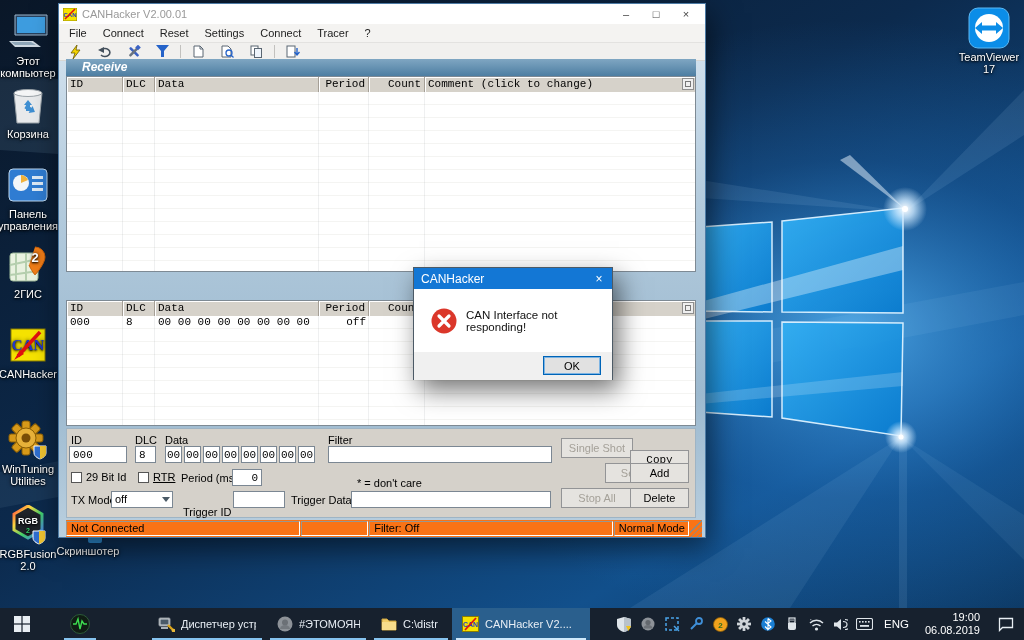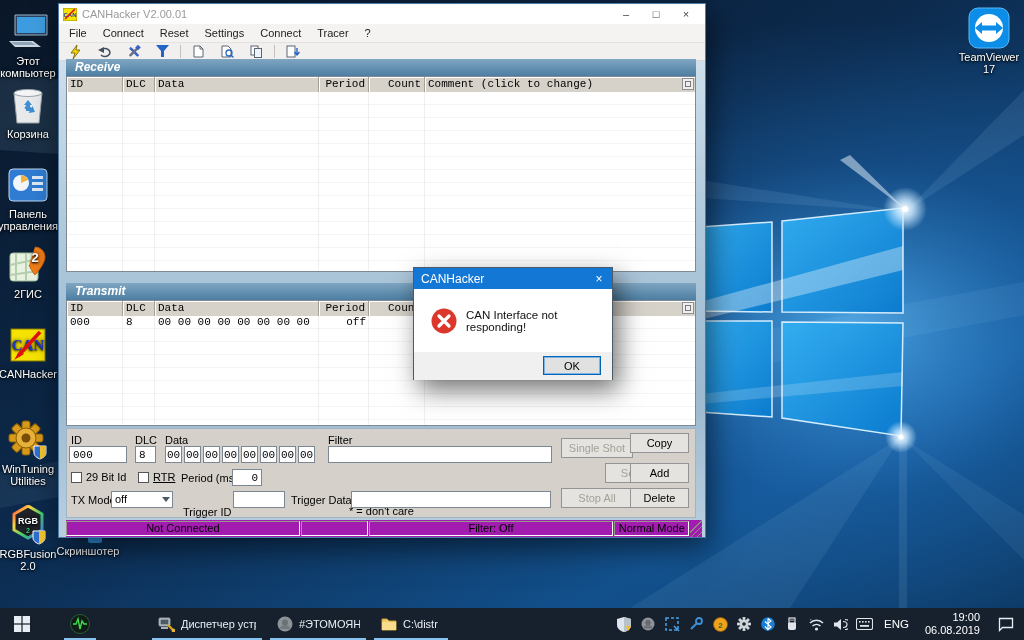--- a/index.html
+++ b/index.html
@@ -26,21 +26,21 @@
   .menubar .mitem { padding:2px 8px; }
   .toolbar { height:19px; background:#f1f0ee; border-top:1px solid #e3e2e0; border-bottom:1px solid #d7d6d3; display:flex; align-items:center; padding-left:2px; }
   .tbtn { width:29px; height:17px; display:flex; align-items:center; justify-content:center; }
   .tsep { width:1px; height:13px; background:#c2c1be; margin:0 3px; }
 
   .clientbg { position:absolute; left:0; top:57px; right:0; bottom:0;
               background:linear-gradient(180deg,#cfdfec 0%,#b3cbdd 30%,#9cb9cf 70%,#b9cfdf 100%); }
 
   .secbar { position:absolute; left:7px; right:9px; height:17px;
             background:linear-gradient(180deg,#7fa6c2,#4d7ea2); color:#fff; font-weight:bold; font-style:italic;
-            font-size:12px; padding:1px 9px; }
+            font-size:12px; padding:1px 16px; }
   .tablewrap { position:absolute; left:7px; right:9px; background:#fff; border:1px solid #7e8a94; }
   .thead { display:flex; height:15px; background:#d6d2ca; font-family:"Liberation Mono","DejaVu Sans Mono",monospace;
            font-size:11px; color:#000; position:relative; }
   .th { padding:0 3px; border-right:1px solid #a59f96; box-shadow:inset 1px 1px 0 #fff; white-space:nowrap; overflow:hidden; line-height:14px; }
   .tbody { position:relative; background:#fff; overflow:hidden;
            background-image:repeating-linear-gradient(180deg, #ffffff 0px, #ffffff 12px, #f4f4f2 12px, #f4f4f2 13px); }
   .gridcols { position:absolute; inset:0; display:flex; pointer-events:none; }
   .gridcols div { border-right:1px solid rgba(100,110,120,.10); height:100%; }
   .trow { display:flex; height:13px; font-family:"Liberation Mono","DejaVu Sans Mono",monospace; font-size:11px; line-height:13px; color:#000; position:relative; }
   .td { padding:0 3px; white-space:nowrap; overflow:hidden; }
@@ -56,21 +56,21 @@
             font-size:11px; padding:1px 3px; height:17px; color:#000; }
   .fchk { position:absolute; display:flex; align-items:center; gap:4px; }
   .fchk .box { width:11px; height:11px; background:#fff; border:1px solid #555; }
   .fbtn { position:absolute; width:72px; height:20px; background:#e5e3df; border:1px solid #939496;
           font-size:11px; display:flex; align-items:center; justify-content:center; color:#000; }
   .fbtn.disabled { color:#a5a199; }
   .fsel { position:absolute; background:#fff; border:1px solid #7b8793; height:17px; font-size:11px; padding:1px 3px; }
   .fsel .chev { position:absolute; right:2px; top:5px; width:0; height:0; border-left:4px solid transparent; border-right:4px solid transparent; border-top:5px solid #4a5a66; }
 
   
-  #statusbar { position:absolute; left:7px; right:3px; top:516px; height:17px; background:#a21caf; display:flex; font-size:11px; color:#000;text-align:center; }
+  #statusbar { position:absolute; left:7px; right:3px; top:516px; height:17px; background:#f97316; display:flex; font-size:11px; color:#000; }
   .sseg { border:1px solid; border-color:#9a968e #fff #fff #9a968e; margin:1px 1px 1px 0; padding:0 4px; line-height:13px; white-space:nowrap; overflow:hidden; }
   .grip { width:12px; margin-left:auto; background:
           linear-gradient(135deg, transparent 40%, #8d8a83 40%, #8d8a83 45%, transparent 45%, transparent 60%, #8d8a83 60%, #8d8a83 65%, transparent 65%, transparent 80%, #8d8a83 80%, #8d8a83 85%, transparent 85%); }
 
   
   #dialog { position:absolute; left:413px; top:267px; width:200px; height:113px; background:#fff;
             border:1px solid #4c5a66; box-shadow:6px 10px 24px rgba(0,0,0,.55); z-index:20; }
   #dialog .dtitle { height:21px; background:#1377d5; color:#fff; font-size:12px; display:flex; align-items:center; padding-left:7px; }
   #dialog .dclose { margin-left:auto; width:26px; height:21px; display:flex; align-items:center; justify-content:center; font-size:12px; color:#fff; }
   #dialog .dbody { height:63px; display:flex; align-items:center; background:#fff; }
@@ -371,23 +371,20 @@
         <div class="gridcols">
             <div class="c-id"></div>
             <div class="c-dlc"></div>
             <div class="c-data"></div>
             <div class="c-period"></div>
             <div class="c-count"></div>
           </div>
       </div>
     </div>
 
-    <div class="secbar" style="top:279px;">
-      <span>Transmit</span>
-    </div>
     <div class="tablewrap" style="top:296px; height:126px;">
       <div class="thead">
         <div class="th c-id">ID</div>
         <div class="th c-dlc">DLC</div>
         <div class="th c-data">Data</div>
         <div class="th c-period">Period</div>
         <div class="th c-count">Count</div>
         <div class="th c-comment" style="border-right:none;">Comment (click to change)</div>
         <div class="optbox">
             <span></span>
@@ -432,34 +429,34 @@
       <div class="fchk" style="left:4px; top:42px;">
         <span class="box"></span>
         <span>29 Bit Id</span>
       </div>
       <div class="fchk" style="left:71px; top:42px;text-decoration:underline;">
         <span class="box"></span>
         <span>RTR</span>
       </div>
       <span class="flabel" style="left:114px; top:43px;">Period (ms)</span>
       <input class="finput" style="left: 165px; top: 40px; width: 30px; text-align: right;" value="0">
-      <span class="flabel" style="left:282px; top:48px;margin-top:28px;">* = don't care</span>
+      <span class="flabel" style="left:290px; top:48px;">* = don't care</span>
 
       <span class="flabel" style="left:4px; top:65px;">TX Mode</span>
       <div class="fsel" style="left:44px; top:62px; width:62px;">
         <span>off</span>
         <span class="chev"></span>
       </div>
       <span class="flabel" style="left:116px; top:65px;margin-top:12px;">Trigger ID</span>
       <input class="finput" style="left: 166px; top: 62px; width: 52px;" value="">
       <span class="flabel" style="left:224px; top:65px;">Trigger Data</span>
       <input class="finput" style="left: 284px; top: 62px; width: 200px;" value="">
 
       <div class="fbtn disabled" style="left:494px; top:9px;">Single Shot</div>
-      <div class="fbtn" style="left:563px; top:4px; width:59px;">Copy</div>
+      <div class="fbtn" style="left:563px; top:21px; width:59px;font-family:Liberation Mono, monospace;">Copy</div>
       <div class="fbtn disabled" style="left:494px; top:34px;margin-left:44px;">Send All</div>
       <div class="fbtn" style="left:563px; top:34px; width:59px;">Add</div>
       <div class="fbtn disabled" style="left:494px; top:59px;">Stop All</div>
       <div class="fbtn" style="left:563px; top:59px; width:59px;">Delete</div>
     </div>
 
     <div id="statusbar">
       <div class="sseg" style="width:236px;">Not Connected</div>
       <div class="sseg" style="width:68px;"></div>
       <div class="sseg" style="width:246px;">Filter: Off</div>
@@ -530,20 +527,31 @@
       <div class="task" style="width:82px;">
         <span class="ticon">
           <svg width="16" height="14" viewBox="0 0 16 14">
             <path d="M1,2 h5 l2,2 h7 v9 h-14 z" fill="#f1cd68" stroke="#c9a23e"></path>
             <path d="M1,5 h14 v8 h-14 z" fill="#f7dd8b"></path>
           </svg>
         </span>
         <span style="overflow:hidden;">C:\distr</span>
         <div class="underline"></div>
       </div>
+      <div class="task active" style="width:138px;">
+        <span class="ticon">
+          <svg width="17" height="16" viewBox="0 0 17 16">
+            <rect x="0.5" y="0.5" width="16" height="15" fill="#f6e300" stroke="#8a7d00"></rect>
+            <text x="8.5" y="11" font-size="7" font-weight="bold" fill="#2238c8" text-anchor="middle" font-family="Liberation Sans, sans-serif">CAN</text>
+            <path d="M14,2 L3,14" stroke="#e01010" stroke-width="1.8"></path>
+          </svg>
+        </span>
+        <span style="overflow:hidden;">CANHacker V2....</span>
+        <div class="underline"></div>
+      </div>
     </div>
 
     <div id="tray">
       <div class="trayicon">
         <svg width="14" height="15" viewBox="0 0 14 15">
           <path d="M7,0 L14,2 V8 C14,12 10,14.5 7,15 C4,14.5 0,12 0,8 V2 Z" fill="#dfe5ea"></path>
           <path d="M7,0 L14,2 V8 C14,12 10,14.5 7,15 Z" fill="#b9c2ca"></path>
           <polygon points="9,9 14,9 11.5,14" fill="#f2c21a"></polygon>
         </svg>
       </div>

